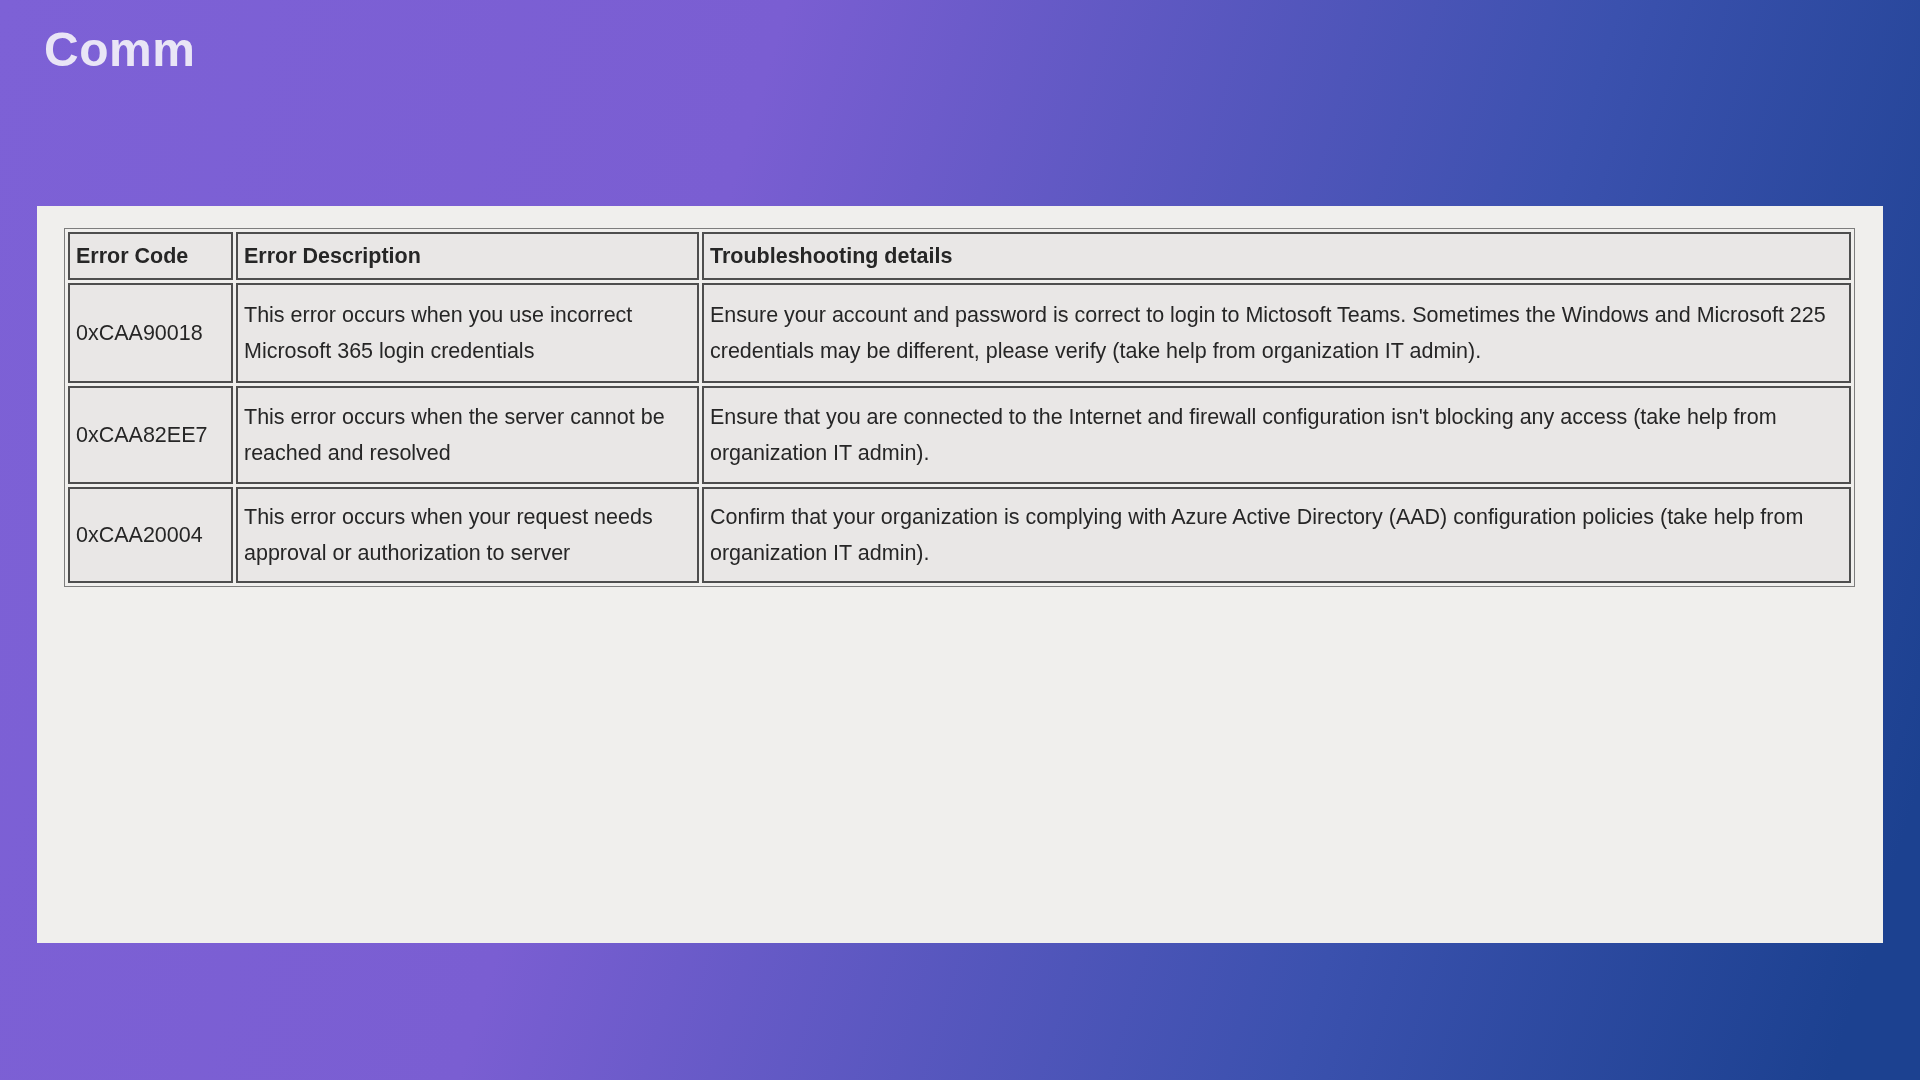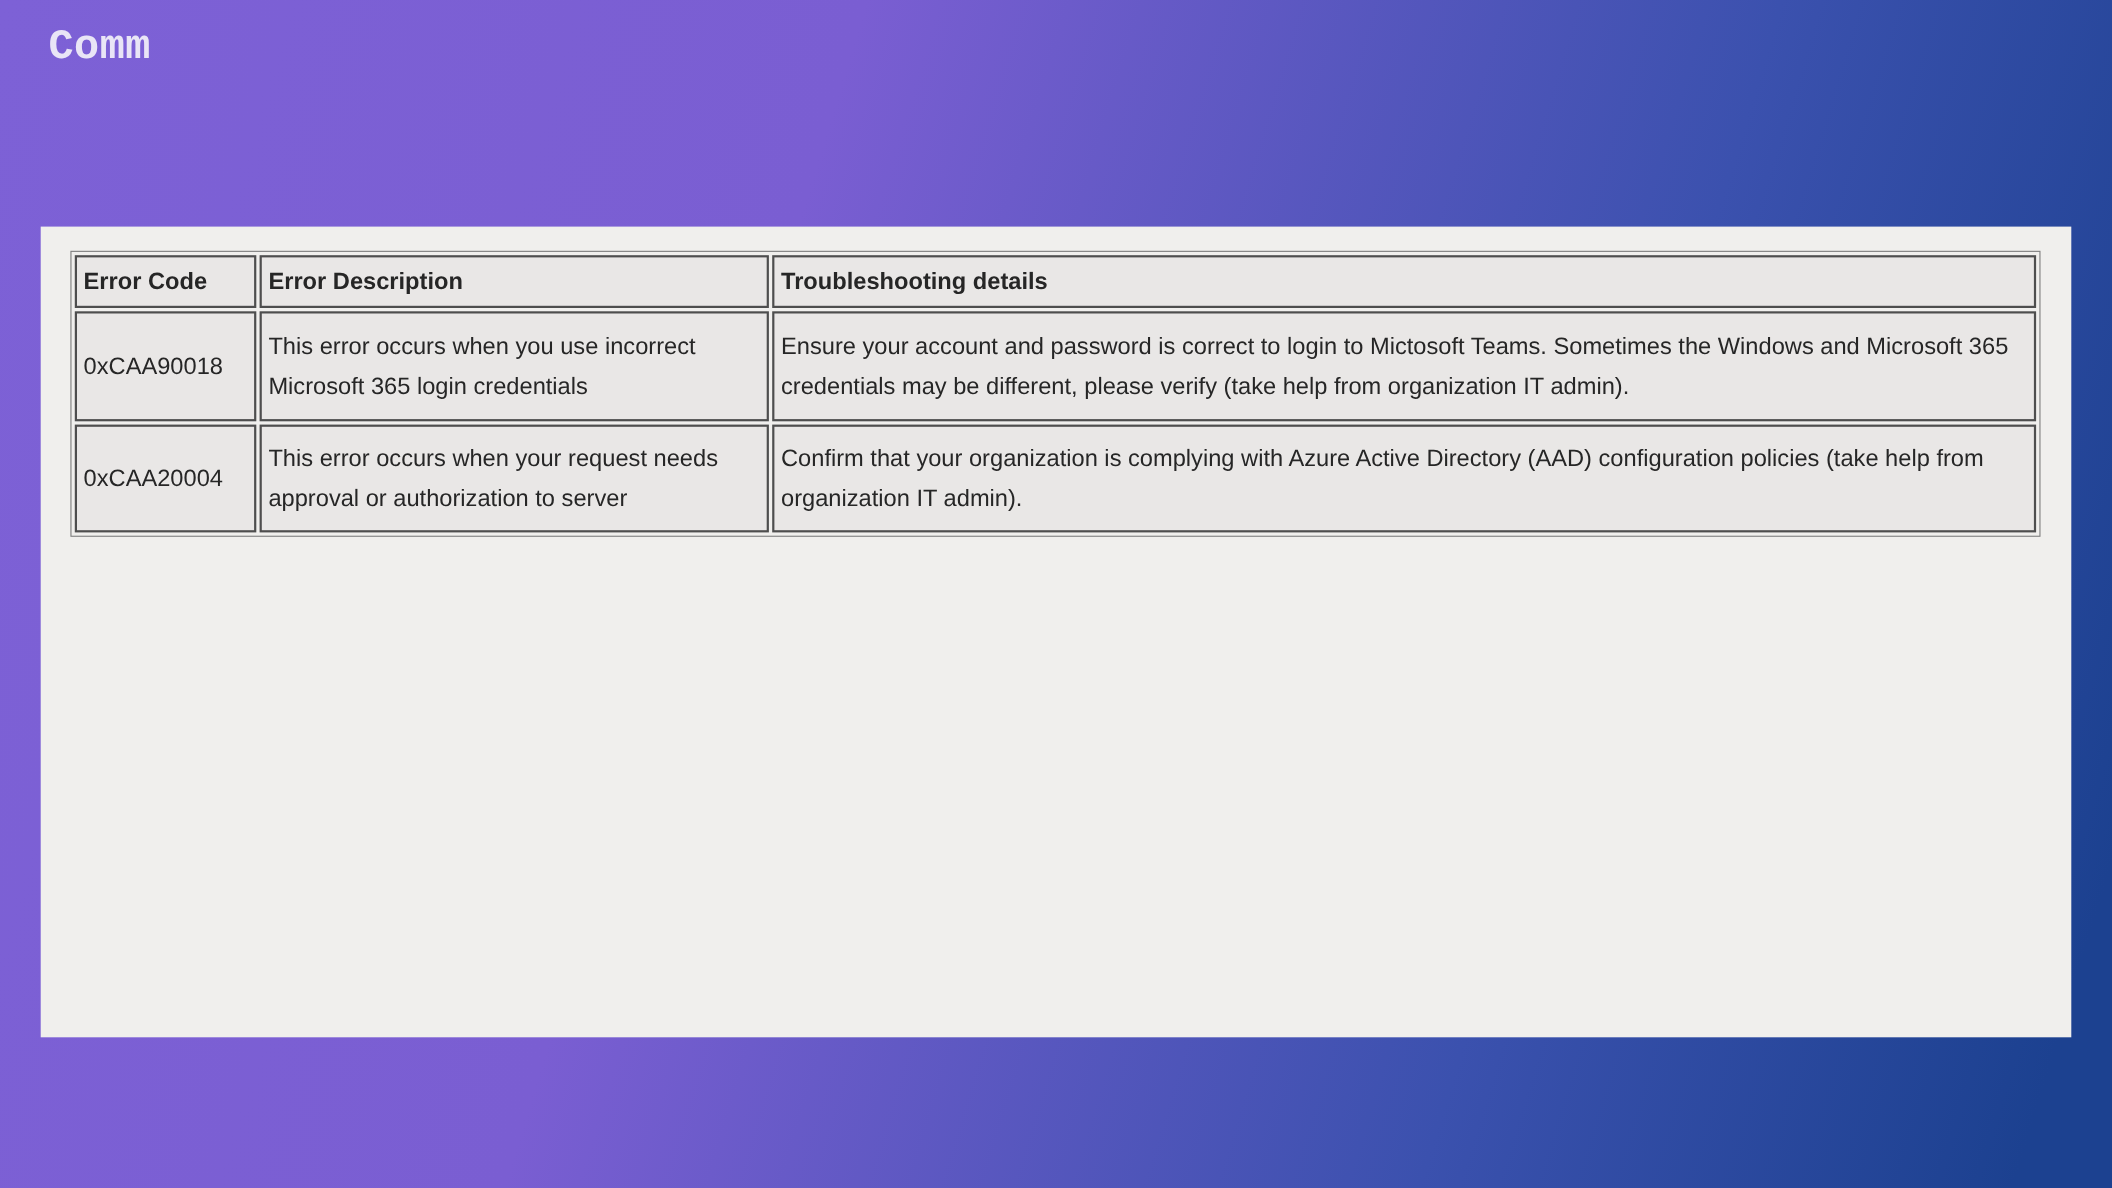--- a/index.html
+++ b/index.html
@@ -11,26 +11,25 @@
     font-family: "Liberation Sans", sans-serif;
   }
   body {
     position: relative;
     background: linear-gradient(107deg, #7d61d6 0%, #7a5ed2 35%, #3b51ae 72%, #1c4190 96%);
   }
   .page-title {
     position: absolute;
     top: 22px;
     left: 44px;
-    font-size: 38px;
+    font-size: 48px;
     font-weight: bold;
     letter-spacing: 0.5px;
     color: #e9e5f6;
     margin: 0;
-    font-family: Liberation Mono, monospace;
   }
   .panel {
     position: absolute;
     left: 37px;
     top: 206px;
     width: 1846px;
     height: 737px;
     background: #f0efed;
   }
   table.error-table {
@@ -84,21 +83,26 @@
       <tr>
         <th>Error Code</th>
         <th>Error Description</th>
         <th>Troubleshooting details</th>
       </tr>
     </thead>
     <tbody>
       <tr>
         <td class="code-cell">0xCAA90018</td>
         <td>This error occurs when you use incorrect Microsoft 365 login credentials</td>
-        <td>Ensure your account and password is correct to login to Mictosoft Teams. Sometimes the Windows and Microsoft 365 credentials may be different, please verify (take help from organization IT admin).</td>
+        <td>Ensure your account and password is correct to login to Mictosoft Teams. Sometimes the Windows and Microsoft 225 credentials may be different, please verify (take help from organization IT admin).</td>
+      </tr>
+      <tr>
+        <td class="code-cell">0xCAA82EE7</td>
+        <td>This error occurs when the server cannot be reached and resolved</td>
+        <td>Ensure that you are connected to the Internet and firewall configuration isn't blocking any access (take help from organization IT admin).</td>
       </tr>
       <tr>
         <td class="code-cell">0xCAA20004</td>
         <td>This error occurs when your request needs approval or authorization to server</td>
         <td>Confirm that your organization is complying with Azure Active Directory (AAD) configuration policies (take help from organization IT admin).</td>
       </tr>
     </tbody>
   </table>
 </div>
 

